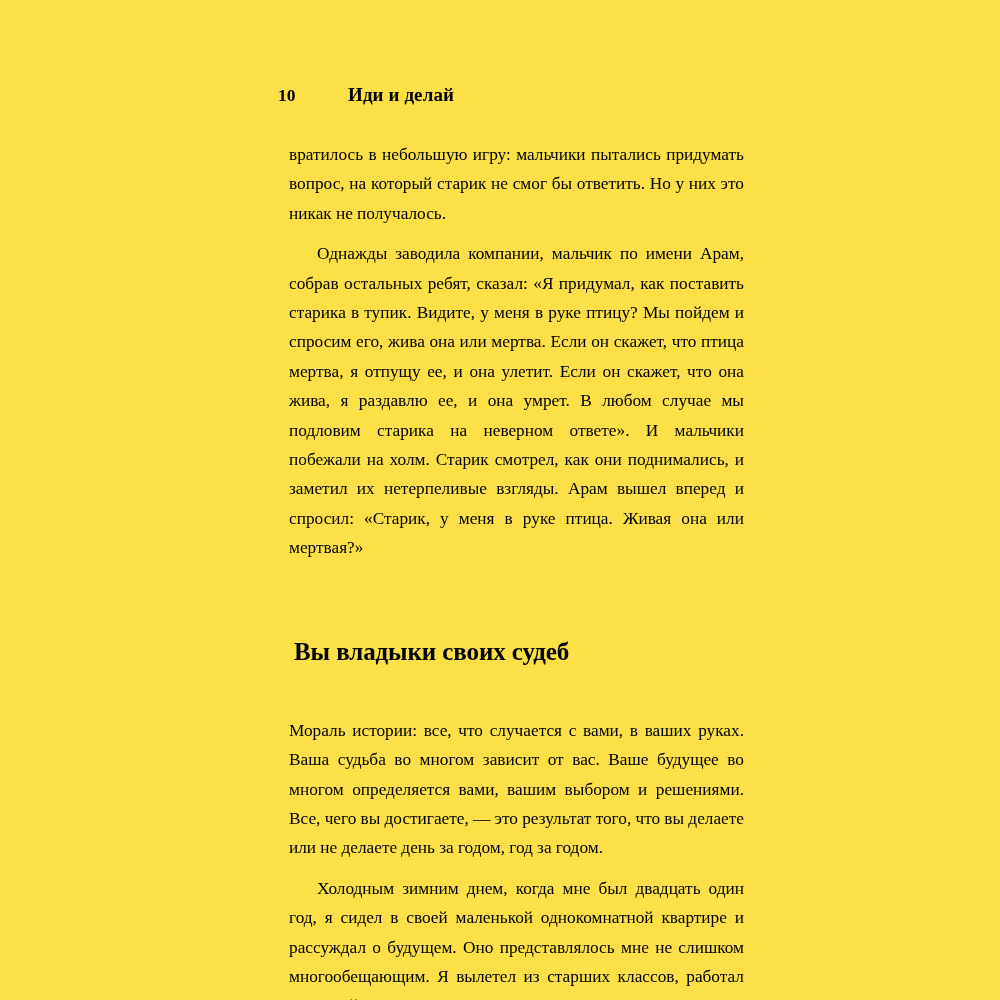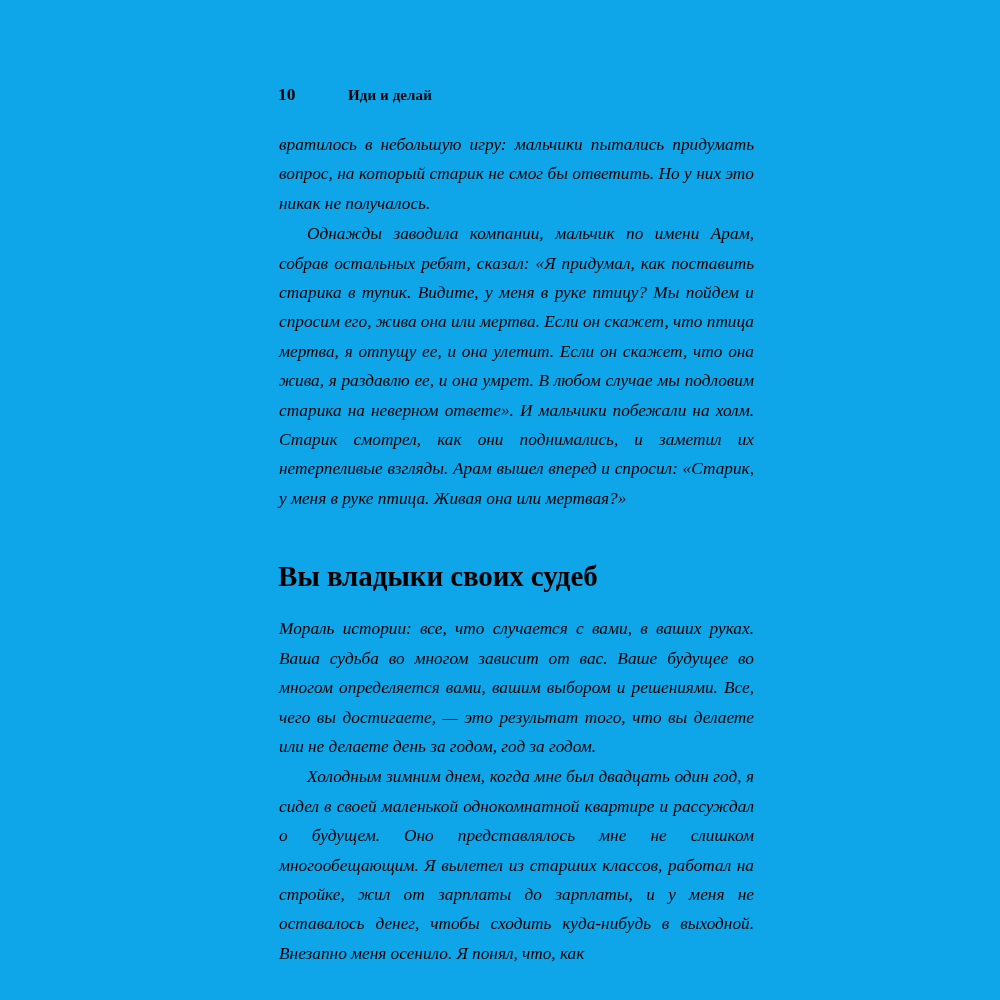--- a/index.html
+++ b/index.html
@@ -14,21 +14,21 @@
     overflow: hidden;
     font-family: "Liberation Serif", "DejaVu Serif", serif;
     color: #000000;
     -webkit-font-smoothing: antialiased;
   }
 
   .page {
     position: relative;
     width: 1000px;
     height: 1000px;
-    background: #0ea5e9;
+    background: #fde047;
   }
 
   
   .running-head {
     position: absolute;
     left: 278px;
     top: 84px;
     width: 477px;
     display: flex;
     align-items: baseline;
@@ -36,52 +36,51 @@
     font-size: 17px;
     letter-spacing: 0.1px;
   }
   .folio {
     width: 70px;
     flex: 0 0 70px;
     font-size: 17.5px;
     font-weight: bold;
   }
   .head-title {
-    font-size: 15px;
+    font-size: 19px;
     font-weight: bold;
     font-family: Liberation Serif, serif;
   }
 
   
   .column {
     position: absolute;
     left: 278px;
     top: 129px;
     width: 477px;
   }
 
   p.para {
-    margin: 1px;
+    margin: 11px;
     font-size: 17.3px;
     line-height: 29.4px;
     text-align: justify;
     text-justify: inter-word;
     hyphens: none;
     text-indent: 28px;
     word-spacing: -0.1px;
-    font-style: italic;
   }
   p.para.noindent {
     text-indent: 0;
   }
 
   
   h2.section-heading {
-    margin: 0;
-    font-size: 29px;
+    margin: 16px;
+    font-size: 25px;
     font-weight: bold;
     line-height: 30px;
     letter-spacing: -0.1px;
     text-align: left;
   }
 
   .gap-before-heading { height: 47px; }
   .gap-after-heading  { height: 22px; }
 </style>
 </head>

